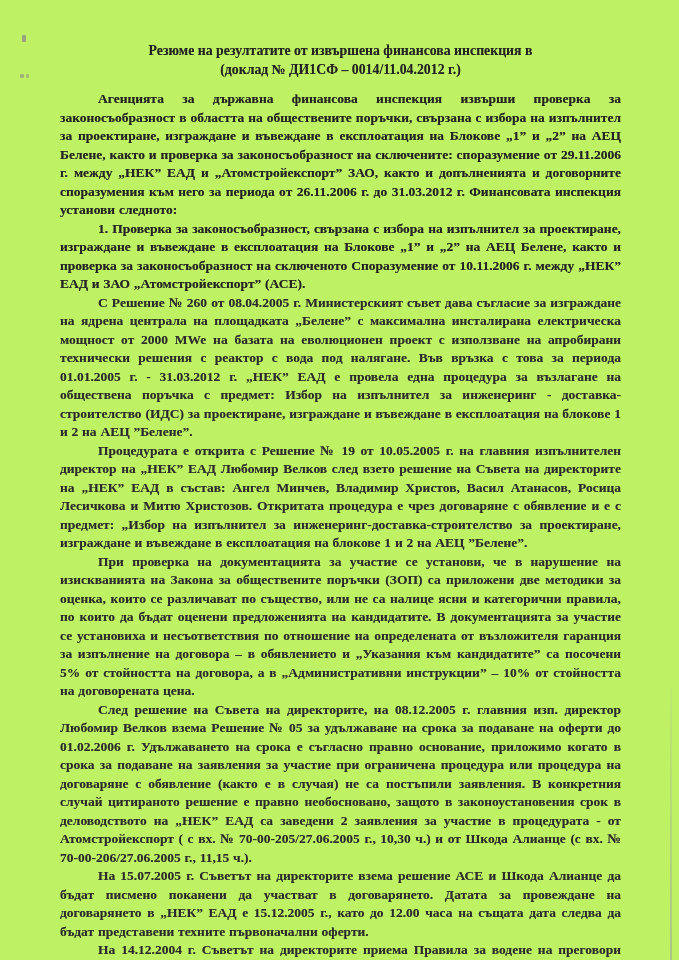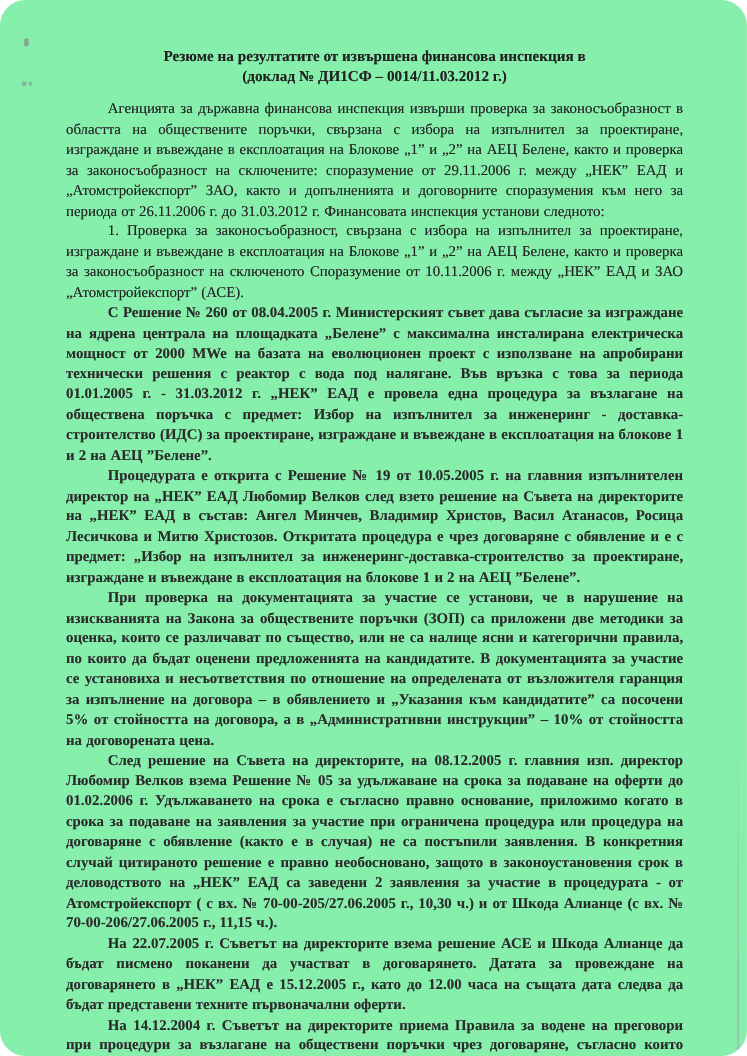--- a/index.html
+++ b/index.html
@@ -4,25 +4,24 @@
 <style>
   html, body {
     margin: 0;
     padding: 0;
     background: #ffffff;
   }
   .page {
     position: relative;
     width: 679px;
     height: 960px;
-    background: #86efac;
+    background: #bef264;
     overflow: hidden;
     font-family: "Liberation Serif", "DejaVu Serif", serif;
     color: #2b2b2b;
-    border-radius: 23px;
   }
   .content {
     position: absolute;
     left: 60px;
     top: 42px;
     width: 561px;
   }
   .title-block {
     text-align: center;
     font-weight: bold;
@@ -36,21 +35,21 @@
     font-size: 13.5px;
     line-height: 18.5px;
     text-align: justify;
     text-indent: 38px;
     margin: 0;
     text-shadow: 0 0 0.55px rgba(50,50,50,0.4);
     word-spacing: 0.4px;
     font-weight: bold;
   }
   .para.b {
-    font-weight: normal;
+    font-weight: bold;
     color: #232323;
     text-shadow: 0 0 0.6px rgba(35,35,35,0.5);
   }
   
   .speck {
     position: absolute;
     background: #8a8a8a;
     border-radius: 1px;
   }
   .speck-1 { left: 22px; top: 35px; width: 4px; height: 7px; opacity: 0.75; }
@@ -72,26 +71,26 @@
 
   <span class="speck speck-1"></span>
   <span class="speck speck-2"></span>
   <span class="speck speck-3"></span>
   <span class="scan-line"></span>
 
   <div class="content">
 
     <div class="title-block">
       <div>Резюме на резултатите от извършена финансова инспекция в</div>
-      <div>(доклад № ДИ1СФ – 0014/11.03.2012 г.)</div>
+      <div>(доклад № ДИ1СФ – 0014/11.04.2012 г.)</div>
     </div>
 
     <p class="para b">Агенцията за държавна финансова инспекция извърши проверка за законосъобразност в областта на обществените поръчки, свързана с избора на изпълнител за проектиране, изграждане и въвеждане в експлоатация на Блокове „1” и „2” на АЕЦ Белене, както и проверка за законосъобразност на сключените: споразумение от 29.11.2006 г. между „НЕК” ЕАД и „Атомстройекспорт” ЗАО, както и допълненията и договорните споразумения към него за периода от 26.11.2006 г. до 31.03.2012 г. Финансовата инспекция установи следното:</p>
     <p class="para b">1. Проверка за законосъобразност, свързана с избора на изпълнител за проектиране, изграждане и въвеждане в експлоатация на Блокове „1” и „2” на АЕЦ Белене, както и проверка за законосъобразност на сключеното Споразумение от 10.11.2006 г. между „НЕК” ЕАД и ЗАО „Атомстройекспорт” (АСЕ).</p>
     <p class="para">С Решение № 260 от 08.04.2005 г. Министерският съвет дава съгласие за изграждане на ядрена централа на площадката „Белене” с максимална инсталирана електрическа мощност от 2000 MWe на базата на еволюционен проект с използване на апробирани технически решения с реактор с вода под налягане. Във връзка с това за периода 01.01.2005 г. - 31.03.2012 г. „НЕК” ЕАД е провела една процедура за възлагане на обществена поръчка с предмет: Избор на изпълнител за инженеринг - доставка-строителство (ИДС) за проектиране, изграждане и въвеждане в експлоатация на блокове 1 и 2 на АЕЦ ”Белене”.</p>
     <p class="para">Процедурата е открита с Решение № 19 от 10.05.2005 г. на главния изпълнителен директор на „НЕК” ЕАД Любомир Велков след взето решение на Съвета на директорите на „НЕК” ЕАД в състав: Ангел Минчев, Владимир Христов, Васил Атанасов, Росица Лесичкова и Митю Христозов. Откритата процедура е чрез договаряне с обявление и е с предмет: „Избор на изпълнител за инженеринг-доставка-строителство за проектиране, изграждане и въвеждане в експлоатация на блокове 1 и 2 на АЕЦ ”Белене”.</p>
     <p class="para">При проверка на документацията за участие се установи, че в нарушение на изискванията на Закона за обществените поръчки (ЗОП) са приложени две методики за оценка, които се различават по същество, или не са налице ясни и категорични правила, по които да бъдат оценени предложенията на кандидатите. В документацията за участие се установиха и несъответствия по отношение на определената от възложителя гаранция за изпълнение на договора – в обявлението и „Указания към кандидатите” са посочени 5% от стойността на договора, а в „Административни инструкции” – 10% от стойността на договорената цена.</p>
     <p class="para">След решение на Съвета на директорите, на 08.12.2005 г. главния изп. директор Любомир Велков взема Решение № 05 за удължаване на срока за подаване на оферти до 01.02.2006 г. Удължаването на срока е съгласно правно основание, приложимо когато в срока за подаване на заявления за участие при ограничена процедура или процедура на договаряне с обявление (както е в случая) не са постъпили заявления. В конкретния случай цитираното решение е правно необосновано, защото в законоустановения срок в деловодството на „НЕК” ЕАД са заведени 2 заявления за участие в процедурата - от Атомстройекспорт ( с вх. № 70-00-205/27.06.2005 г., 10,30 ч.) и от Шкода Алианце (с вх. № 70-00-206/27.06.2005 г., 11,15 ч.).</p>
-    <p class="para">На 22.07.2005 г. Съветът на директорите взема решение АСЕ и Шкода Алианце да бъдат писмено поканени да участват в договарянето. Датата за провеждане на договарянето в „НЕК” ЕАД е 15.12.2005 г., като до 12.00 часа на същата дата следва да бъдат представени техните първоначални оферти.</p>
+    <p class="para">На 15.07.2005 г. Съветът на директорите взема решение АСЕ и Шкода Алианце да бъдат писмено поканени да участват в договарянето. Датата за провеждане на договарянето в „НЕК” ЕАД е 15.12.2005 г., като до 12.00 часа на същата дата следва да бъдат представени техните първоначални оферти.</p>
     <p class="para">На 14.12.2004 г. Съветът на директорите приема Правила за водене на преговори при процедури за възлагане на обществени поръчки чрез договаряне, съгласно които преговорите с всеки кандидат се извършва в период от 3 работни дни. В случай, че срокът не е достатъчен, преговорите продължават до тяхното завършване. Като консултанти на комисията са привлечени общо 87 експерта.</p>
 
   </div>
 </div>
 
 </body></html>

